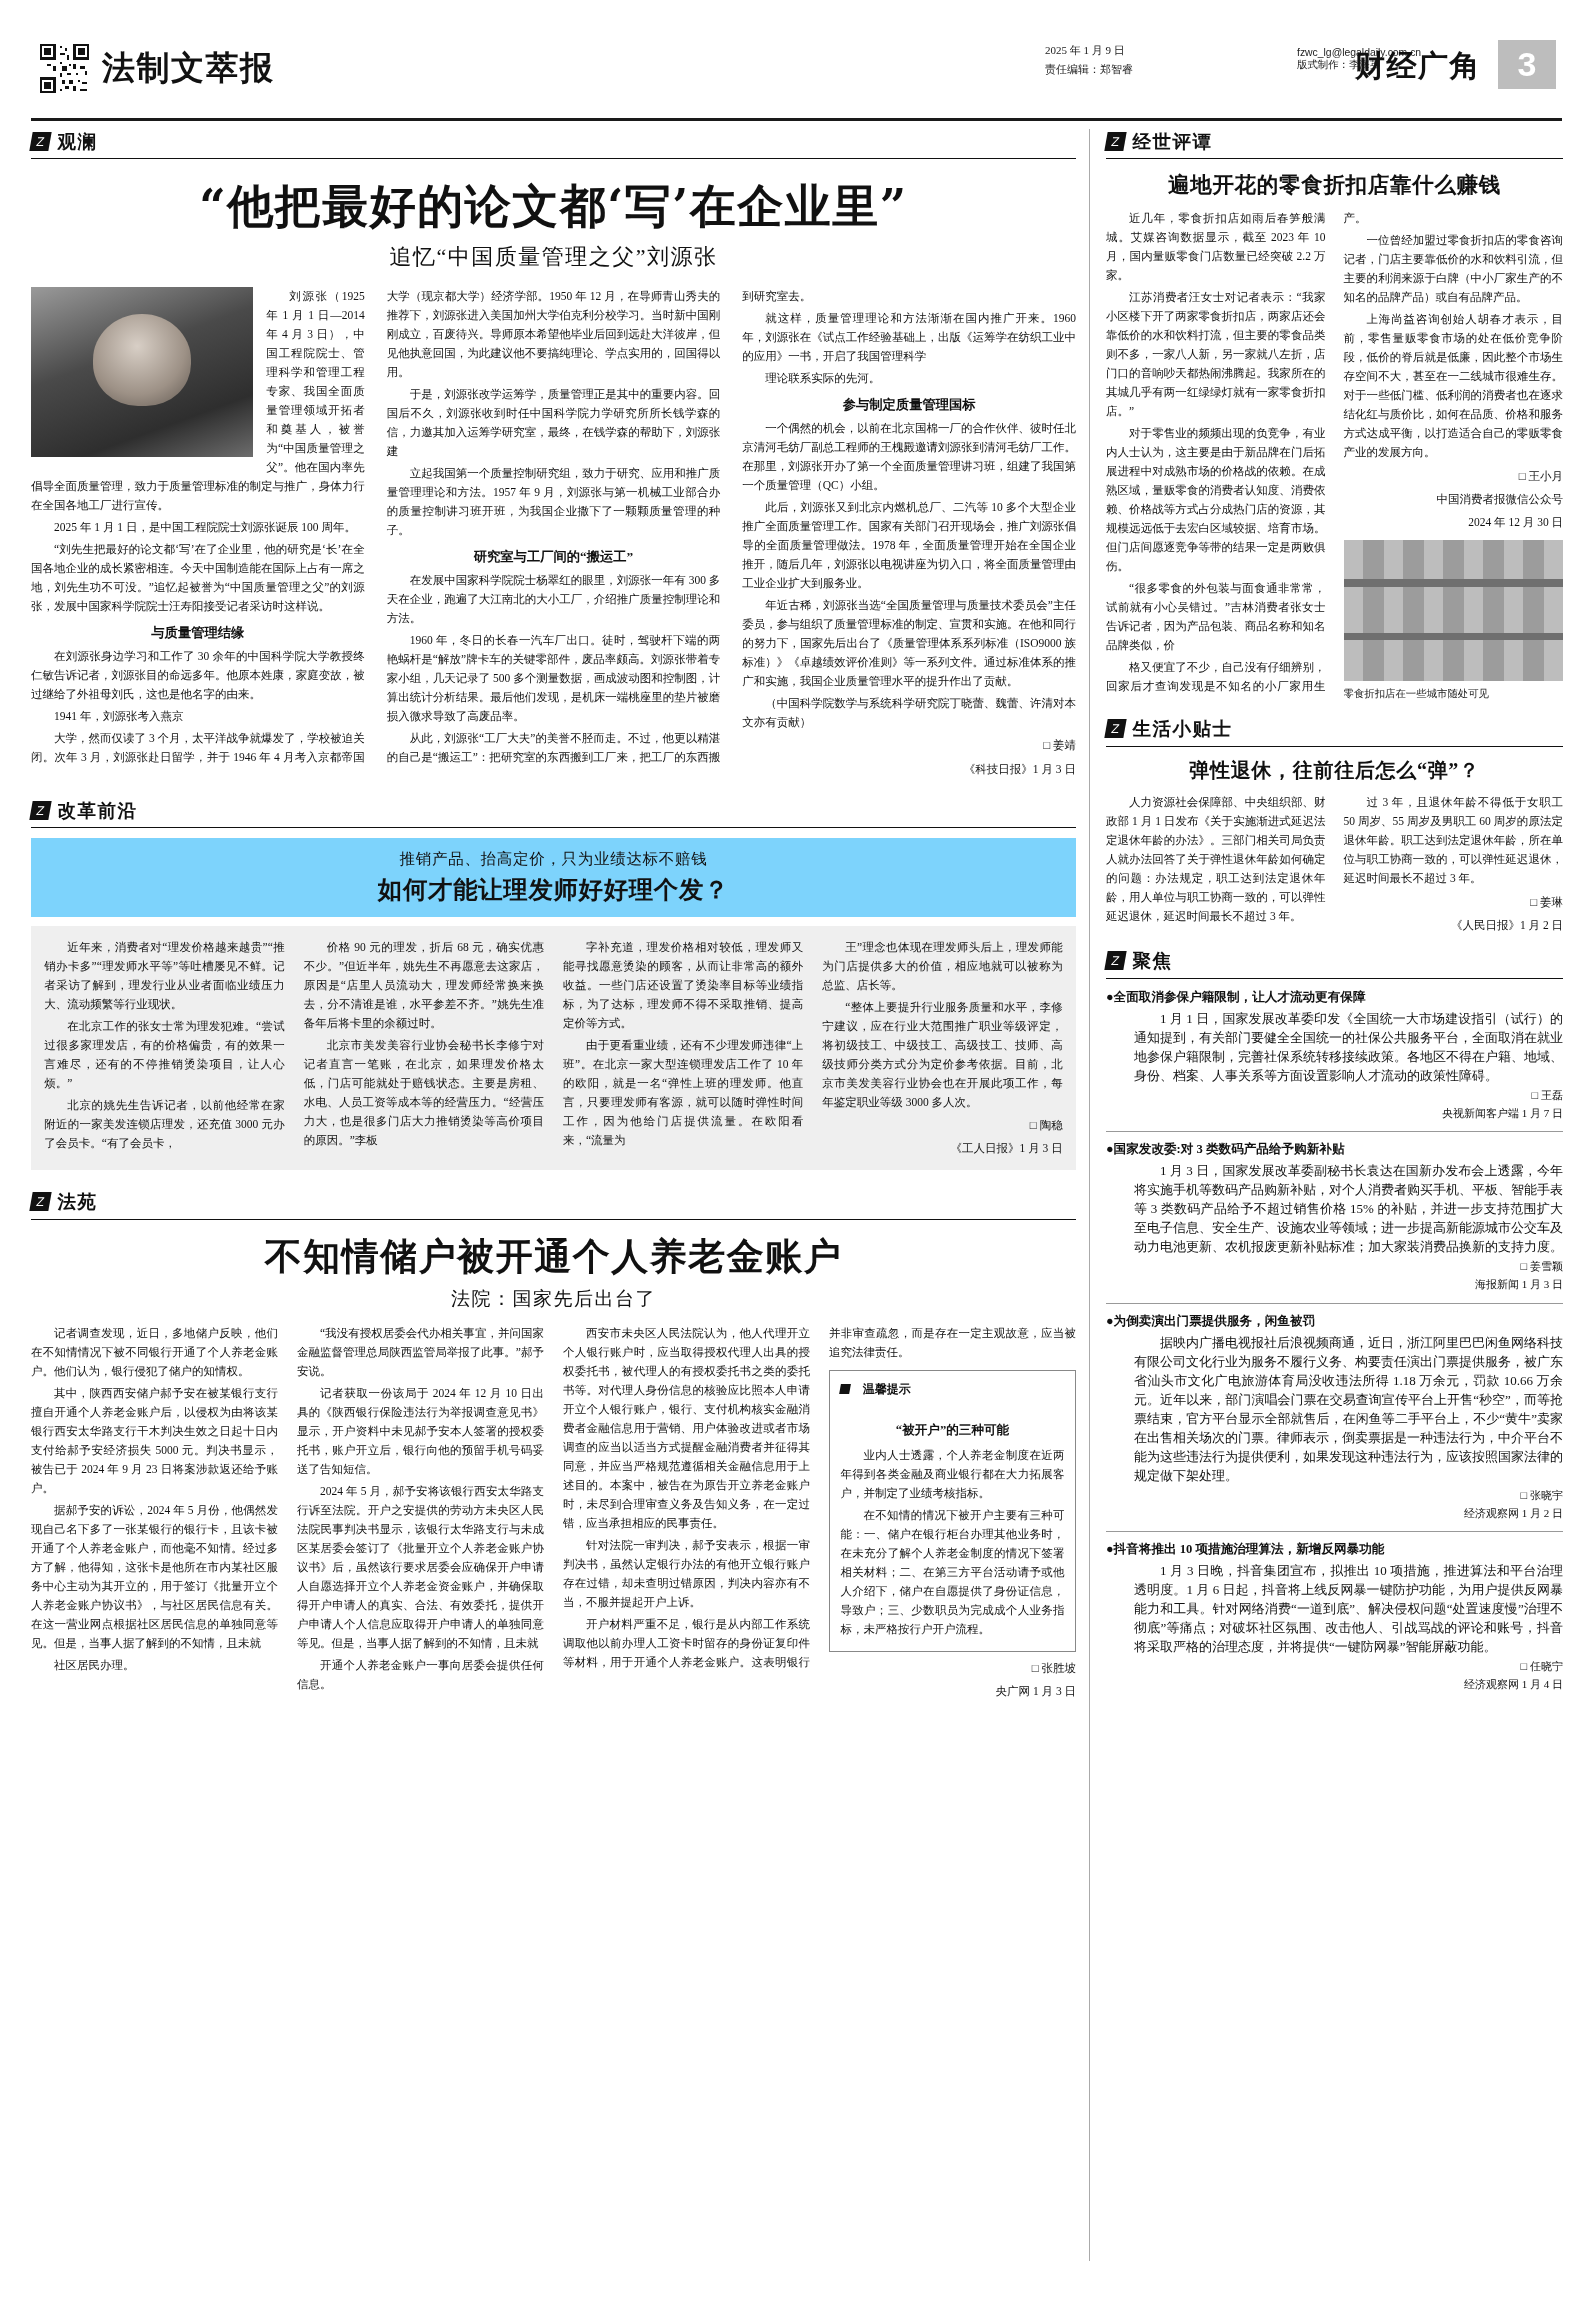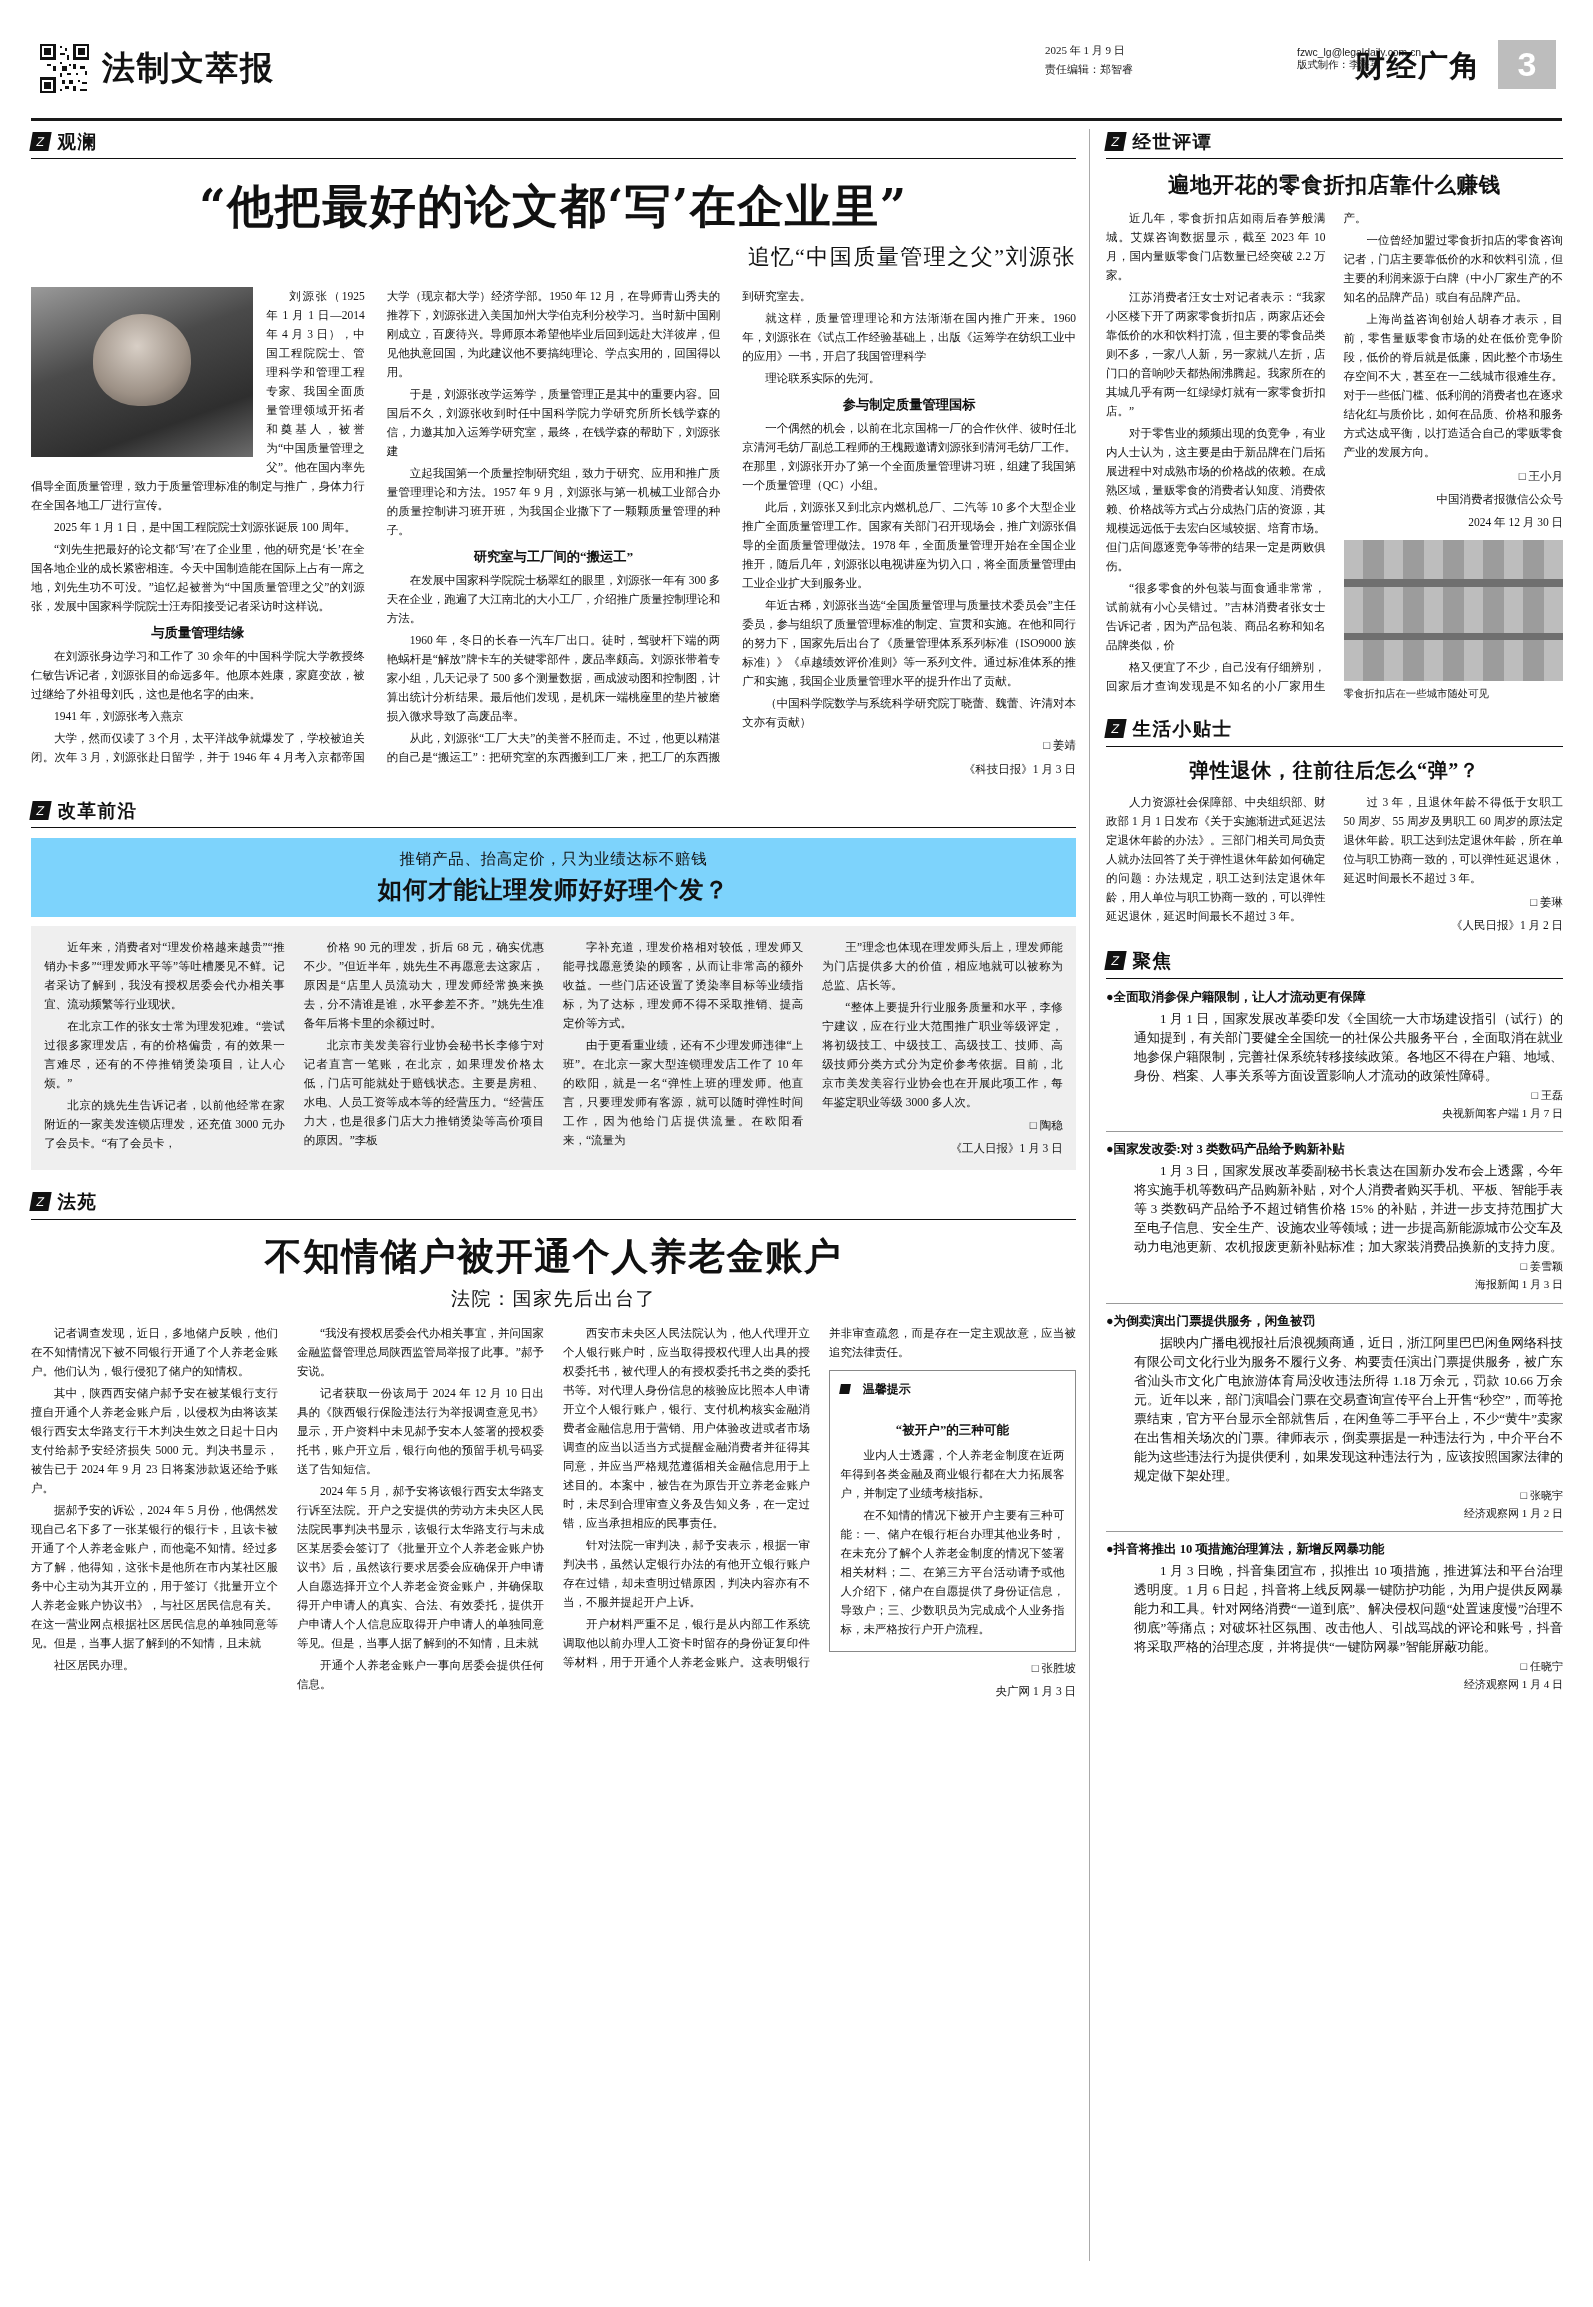--- a/index.html
+++ b/index.html
@@ -23,21 +23,21 @@
   .sec-title{font-size:18.5px;font-weight:700;letter-spacing:1.5px;}
 
   .body{position:absolute;left:0;top:98px;width:1531px;}
 
   .col-left{position:absolute;left:0;top:0;width:1045px;}
   .col-right{position:absolute;left:1075px;top:0;width:457px;}
   .vrule{position:absolute;left:1058px;top:0;width:0.7px;height:2132px;background:#aaa;}
 
   
   .lead-title{font-size:46px;font-weight:700;text-align:center;letter-spacing:1.5px;margin:16.3px 0 4.4px;font-family:"DejaVu Serif",serif;}
-  .lead-sub{font-size:22px;text-align:right;letter-spacing:1.5px;margin-bottom:15px;}
+  .lead-sub{font-size:22px;text-align:center;letter-spacing:1.5px;margin-bottom:15px;}
 
   .artbox{column-count:3;column-gap:22px;column-rule:0;font-size:11.5px;line-height:19px;text-align:justify;}
   p{margin:0 0 3px;text-indent:2em;}
   .sig{text-align:right;text-indent:0;margin-top:4.4px;}
   .sub-h{font-weight:700;text-align:center;font-size:13.3px;margin:7.4px 0 4.4px;text-indent:0;}
 
   .photo{width:222px;height:170px;float:left;margin:0 13.3px 7.4px 0;}
   .photo .ph{width:100%;height:100%;background:linear-gradient(160deg,#9a9a9a,#4a4a4a 40%,#2e2e2e 75%,#6d6d6d);position:relative;overflow:hidden;}
   .photo .ph:after{content:"";position:absolute;left:28%;top:16%;width:44%;height:54%;border-radius:50% 50% 46% 46%;background:radial-gradient(circle at 45% 35%,#d8cfc6,#9d9186 60%,#5d554e);}
   .bio{font-size:11.5px;line-height:19px;text-align:justify;}
@@ -178,21 +178,21 @@
        <div class="sec-title">改革前沿</div>
      </div>
 
      <div class="banner">
        <div class="l1">推销产品、抬高定价，只为业绩达标不赔钱</div>
        <div class="l2">如何才能让理发师好好理个发？</div>
      </div>
 
      <div class="gray-block">
        <div class="artbox" style="column-count:4;column-gap:19px">
-         <p>近年来，消费者对“理发价格越来越贵”“推销办卡多”“理发师水平等”等吐槽屡见不鲜。记者采访了解到，我没有授权居委会代办相关事宜、流动频繁等行业现状。</p>
+         <p>近年来，消费者对“理发价格越来越贵”“推销办卡多”“理发师水平等”等吐槽屡见不鲜。记者采访了解到，理发行业从业者面临业绩压力大、流动频繁等行业现状。</p>
          <p>在北京工作的张女士常为理发犯难。“尝试过很多家理发店，有的价格偏贵，有的效果一言难尽，还有的不停推销烫染项目，让人心烦。”</p>
          <p>北京的姚先生告诉记者，以前他经常在家附近的一家美发连锁店理发，还充值 3000 元办了会员卡。“有了会员卡，</p>
          <p>价格 90 元的理发，折后 68 元，确实优惠不少。”但近半年，姚先生不再愿意去这家店，原因是“店里人员流动大，理发师经常换来换去，分不清谁是谁，水平参差不齐。”姚先生准备年后将卡里的余额过时。</p>
          <p>北京市美发美容行业协会秘书长李修宁对记者直言一笔账，在北京，如果理发价格太低，门店可能就处于赔钱状态。主要是房租、水电、人员工资等成本等的经营压力。“经营压力大，也是很多门店大力推销烫染等高价项目的原因。”李板</p>
          <p>字补充道，理发价格相对较低，理发师又能寻找愿意烫染的顾客，从而让非常高的额外收益。一些门店还设置了烫染率目标等业绩指标，为了达标，理发师不得不采取推销、提高定价等方式。</p>
          <p>由于更看重业绩，还有不少理发师违律“上班”。在北京一家大型连锁理发店工作了 10 年的欧阳，就是一名“弹性上班的理发师。他直言，只要理发师有客源，就可以随时弹性时间工作，因为他给门店提供流量。在欧阳看来，“流量为</p>
          <p>王”理念也体现在理发师头后上，理发师能为门店提供多大的价值，相应地就可以被称为总监、店长等。</p>
          <p>“整体上要提升行业服务质量和水平，李修宁建议，应在行业大范围推广职业等级评定，将初级技工、中级技工、高级技工、技师、高级技师分类方式分为定价参考依据。目前，北京市美发美容行业协会也在开展此项工作，每年鉴定职业等级 3000 多人次。</p>
          <p class="sig">□ 陶稳</p>
          <p class="sig">《工人日报》1 月 3 日</p>

